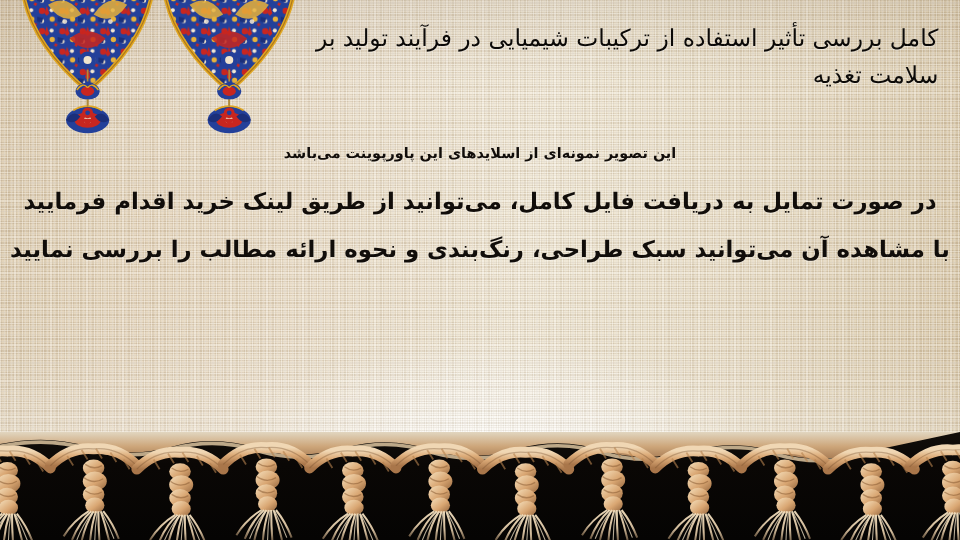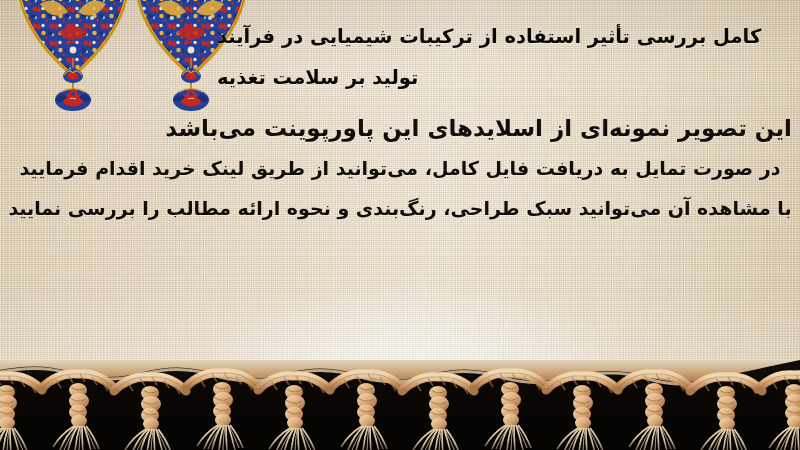--- a/index.html
+++ b/index.html
@@ -65,45 +65,45 @@
   }
 
   
   .text-layer{position:absolute;left:0;top:0;width:800px;height:378px;}
 
   .title{
     position:absolute;
     right:18px;
     top:16px;
     width:565px;
-    text-align:left;
+    text-align:right;
     direction:rtl;
     color:#0b0907;
-    font-weight:bold;
+    font-weight:normal;
     font-size:19.5px;
-    line-height:41px;
+    line-height:31px;
     letter-spacing:0px;
     text-shadow:0 1px 0 rgba(255,255,255,.35);
   }
 
   .body-block{
     position:absolute;
     right:8px;
     top:108px;
     width:784px;
     direction:rtl;
     color:#110d0a;
     font-weight:bold;
     font-size:19px;
     line-height:40px;
     text-align:center;
     text-shadow:0 1px 0 rgba(255,255,255,.30);
   }
   .body-line{display:block;white-space:nowrap;}
-  .body-line.l1{font-size:23px;text-align:right;}
+  .body-line.l1{font-size:12px;}
   .body-line.l2{font-size:19px;}
   .body-line.l3{font-size:19px;}
 </style>
 </head>
 <body>
 
 <div id="slide">
 
   <div class="carpet-field"></div>
   <div class="weave"></div>

